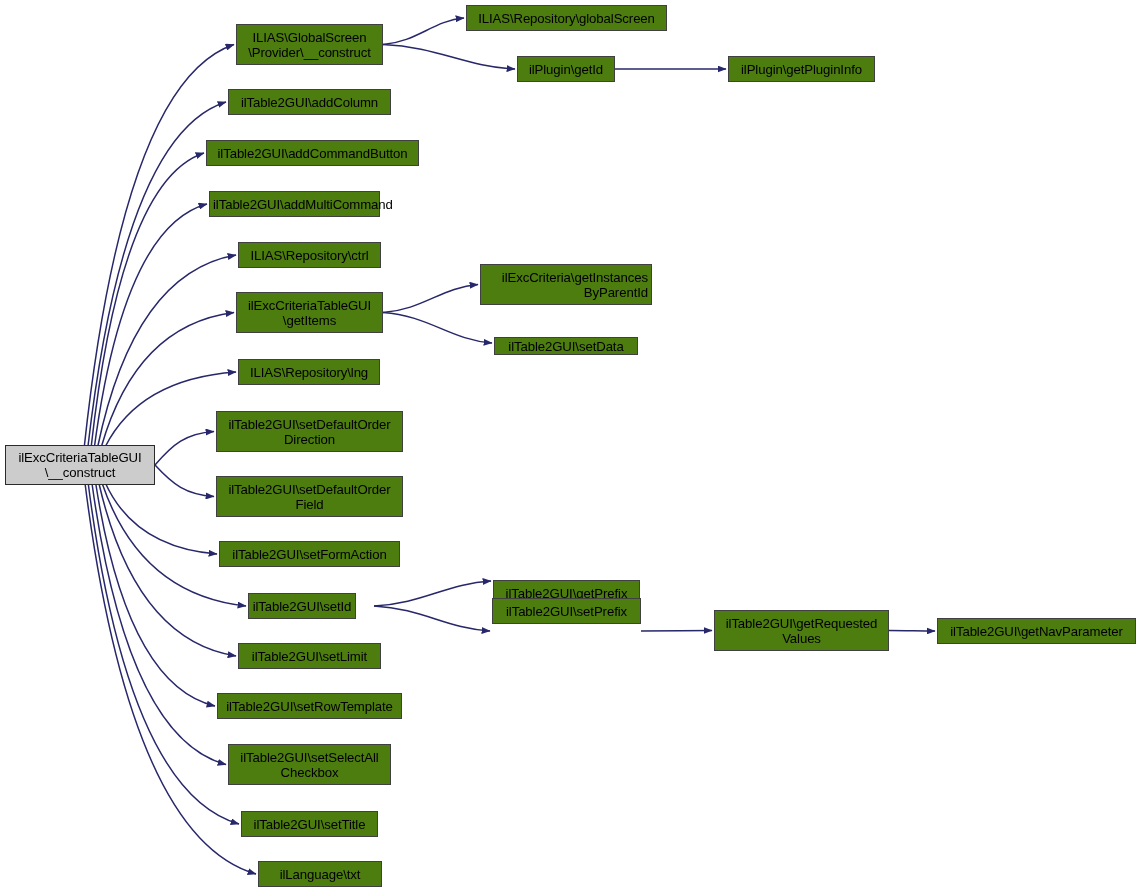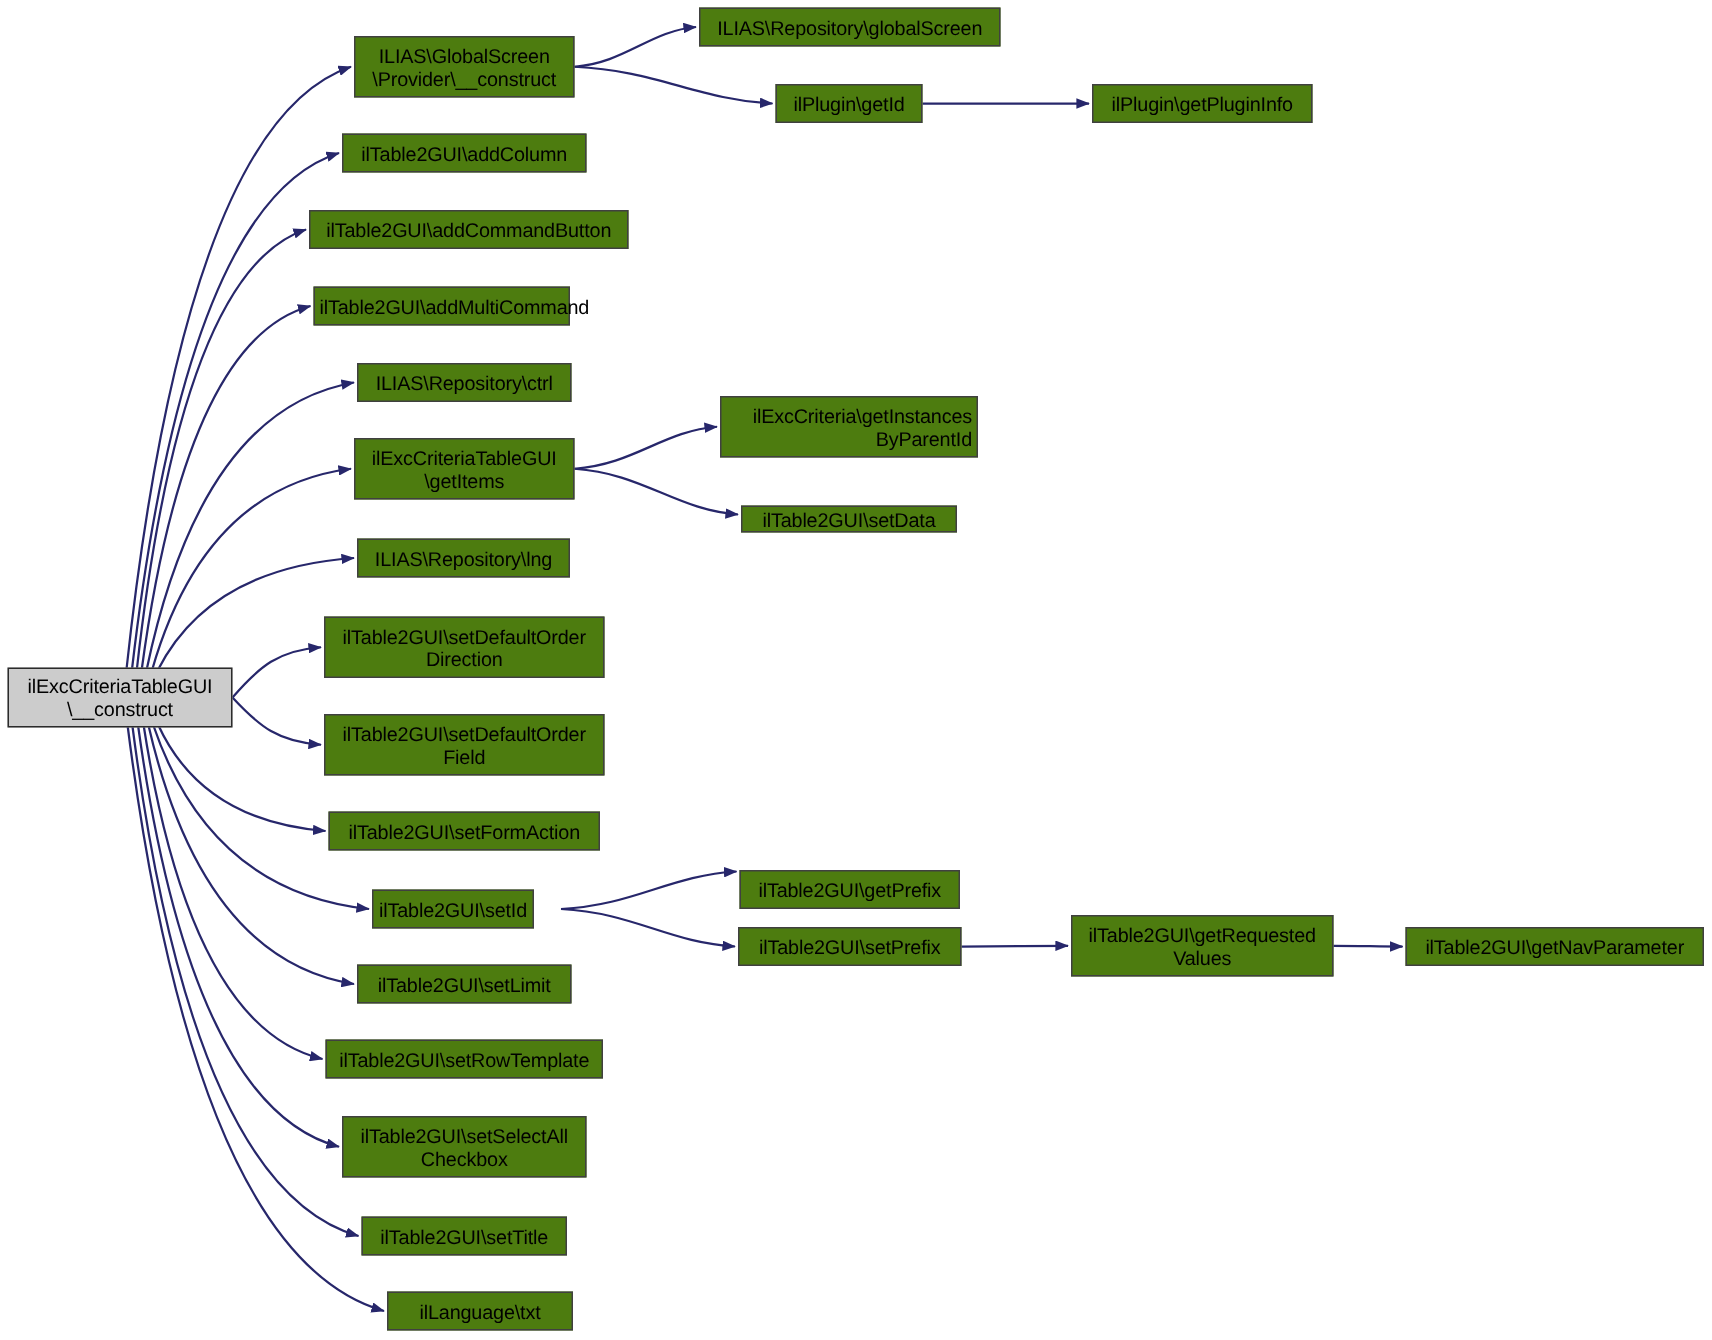--- a/index.html
+++ b/index.html
@@ -108,21 +108,21 @@
 ByParentId</span></div>
       <div class="node" style="left: 494px; top: 337px; width: 144px; height: 18px;"><span class="node-label">ilTable2GUI\setData</span></div>
       <div class="node" style="left: 238px; top: 359px; width: 142px; height: 26px;"><span class="node-label">ILIAS\Repository\lng</span></div>
       <div class="node" style="left: 216px; top: 411px; width: 187px; height: 41px;"><span class="node-label">ilTable2GUI\setDefaultOrder
 Direction</span></div>
       <div class="node" style="left: 216px; top: 476px; width: 187px; height: 41px;"><span class="node-label">ilTable2GUI\setDefaultOrder
 Field</span></div>
       <div class="node" style="left: 219px; top: 541px; width: 181px; height: 26px; align-items: center;"><span class="node-label">ilTable2GUI\setFormAction</span></div>
       <div class="node" style="left: 248px; top: 593px; width: 108px; height: 26px;"><span class="node-label">ilTable2GUI\setId</span></div>
       <div class="node" style="left: 493px; top: 548px; width: 147px; height: 26px; margin-top: 32px;"><span class="node-label">ilTable2GUI\getPrefix</span></div>
-      <div class="node" style="left: 492px; top: 618px; width: 149px; height: 26px;"><span class="node-label">ilTable2GUI\setPrefix</span></div>
+      <div class="node" style="left: 492px; top: 598px; width: 149px; height: 26px;"><span class="node-label">ilTable2GUI\setPrefix</span></div>
       <div class="node" style="left: 714px; top: 610px; width: 175px; height: 41px; justify-content: flex-end;"><span class="node-label">ilTable2GUI\getRequested
 Values</span></div>
       <div class="node" style="left: 937px; top: 618px; width: 199px; height: 26px;"><span class="node-label">ilTable2GUI\getNavParameter</span></div>
       <div class="node" style="left: 238px; top: 643px; width: 143px; height: 26px;"><span class="node-label">ilTable2GUI\setLimit</span></div>
       <div class="node" style="left: 217px; top: 693px; width: 185px; height: 26px;"><span class="node-label">ilTable2GUI\setRowTemplate</span></div>
       <div class="node" style="left: 228px; top: 744px; width: 163px; height: 41px;"><span class="node-label">ilTable2GUI\setSelectAll
 Checkbox</span></div>
       <div class="node" style="left: 241px; top: 811px; width: 137px; height: 26px;"><span class="node-label">ilTable2GUI\setTitle</span></div>
       <div class="node" style="left: 258px; top: 861px; width: 124px; height: 26px;"><span class="node-label">ilLanguage\txt</span></div>
     </div>

